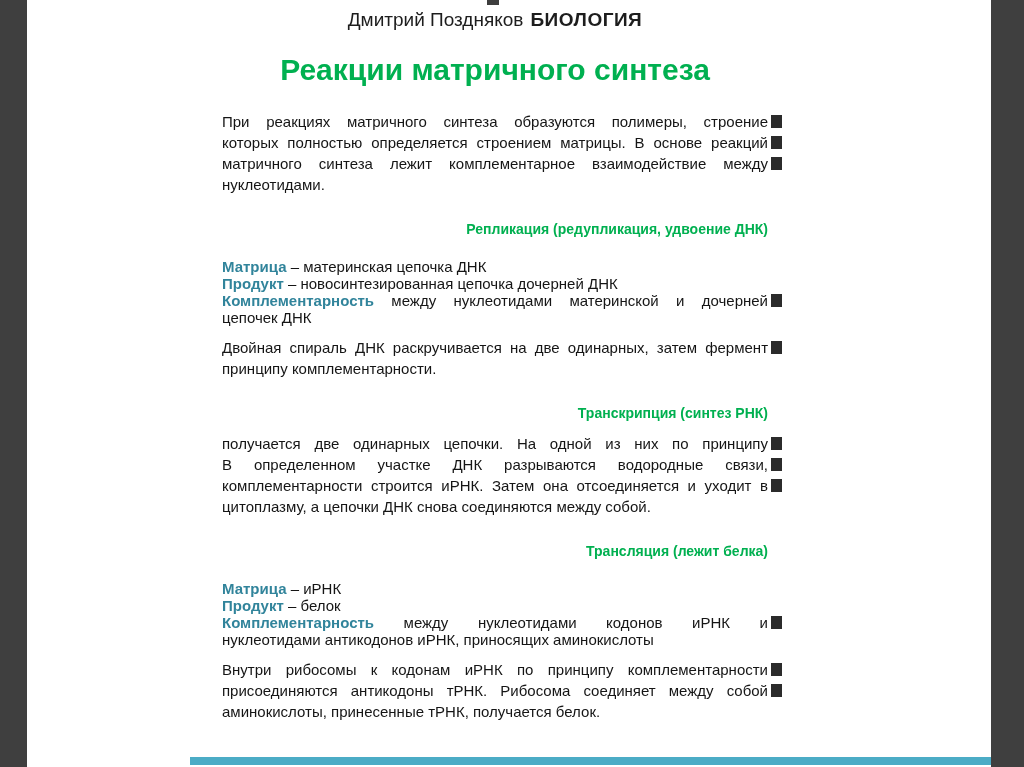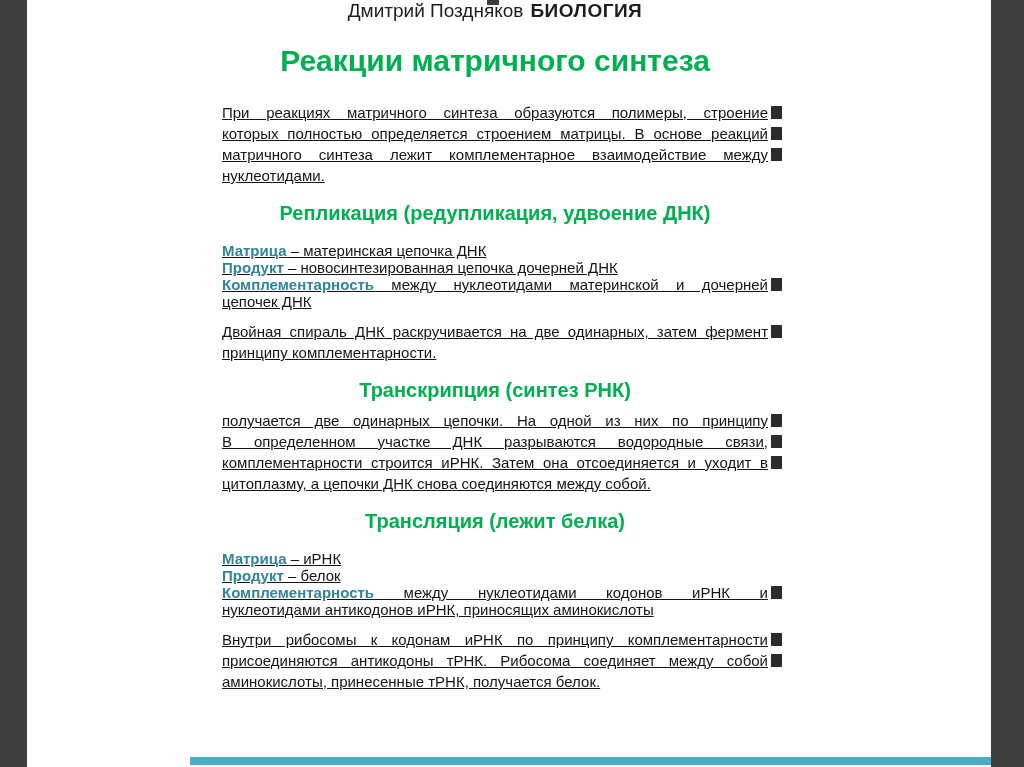--- a/index.html
+++ b/index.html
@@ -9,36 +9,36 @@
   .screen { position:relative; width:1024px; height:767px; background:#ffffff; }
 
   .strip { position:absolute; top:0; bottom:0; background:var(--gutter,#3f3f3f); }
   .strip.left  { left:0; width:27px; }
   .strip.right { right:0; width:33px; }
 
   .slide { position:absolute; left:27px; right:33px; top:0; bottom:0; background:#ffffff; overflow:hidden; }
 
   .top-mark { position:absolute; top:0; left:460px; width:12px; height:5px; background:#3e3e3e; }
 
-  .content { width:546px; margin-left:195px; color:#151515; }
+  .content { width:546px; margin-left:195px; padding-top:9px; color:#151515; }
 
   .deck-header { text-align:center; font-size:19px; line-height:22px; color:#1d1d1d; white-space:nowrap; }
   .deck-header .bold { font-weight:bold; margin-left:7px; letter-spacing:0.5px; }
 
   .title { margin-top:22px; text-align:center; font-size:30px; line-height:34px;
            font-weight:bold; color:var(--green,#00B050); white-space:nowrap; }
 
-  .heading { margin-top:18px; text-align:center; font-size:20px; line-height:18px;
+  .heading { margin-top:25px; text-align:right; font-size:14px; line-height:18px;
              font-weight:bold; color:var(--green,#00B050); white-space:nowrap; }
 
   .para  { margin-top:11px; font-size:15px; }
   .para.intro { margin-top:24px; }
   .defs  { margin-top:20px; font-size:15px; }
 
-  .tline { position:relative; line-height:21px; white-space:nowrap; text-align:left;text-decoration:underline; }
+  .tline { position:relative; line-height:21px; white-space:nowrap; text-align:left; }
   .defs .tline { line-height:17px; }
   .tline.just { text-align:justify; text-align-last:justify; }
 
   .term { font-weight:bold; color:var(--blue,#31849B); }
 
   .sq { position:absolute; right:-14px; top:4px; width:11px; height:13px;
         background:var(--sqc,#2b2b2b); }
   .defs .sq { top:2px; }
 
   .bottom-bar { position:absolute; left:163px; right:0; bottom:2px; height:8px;

